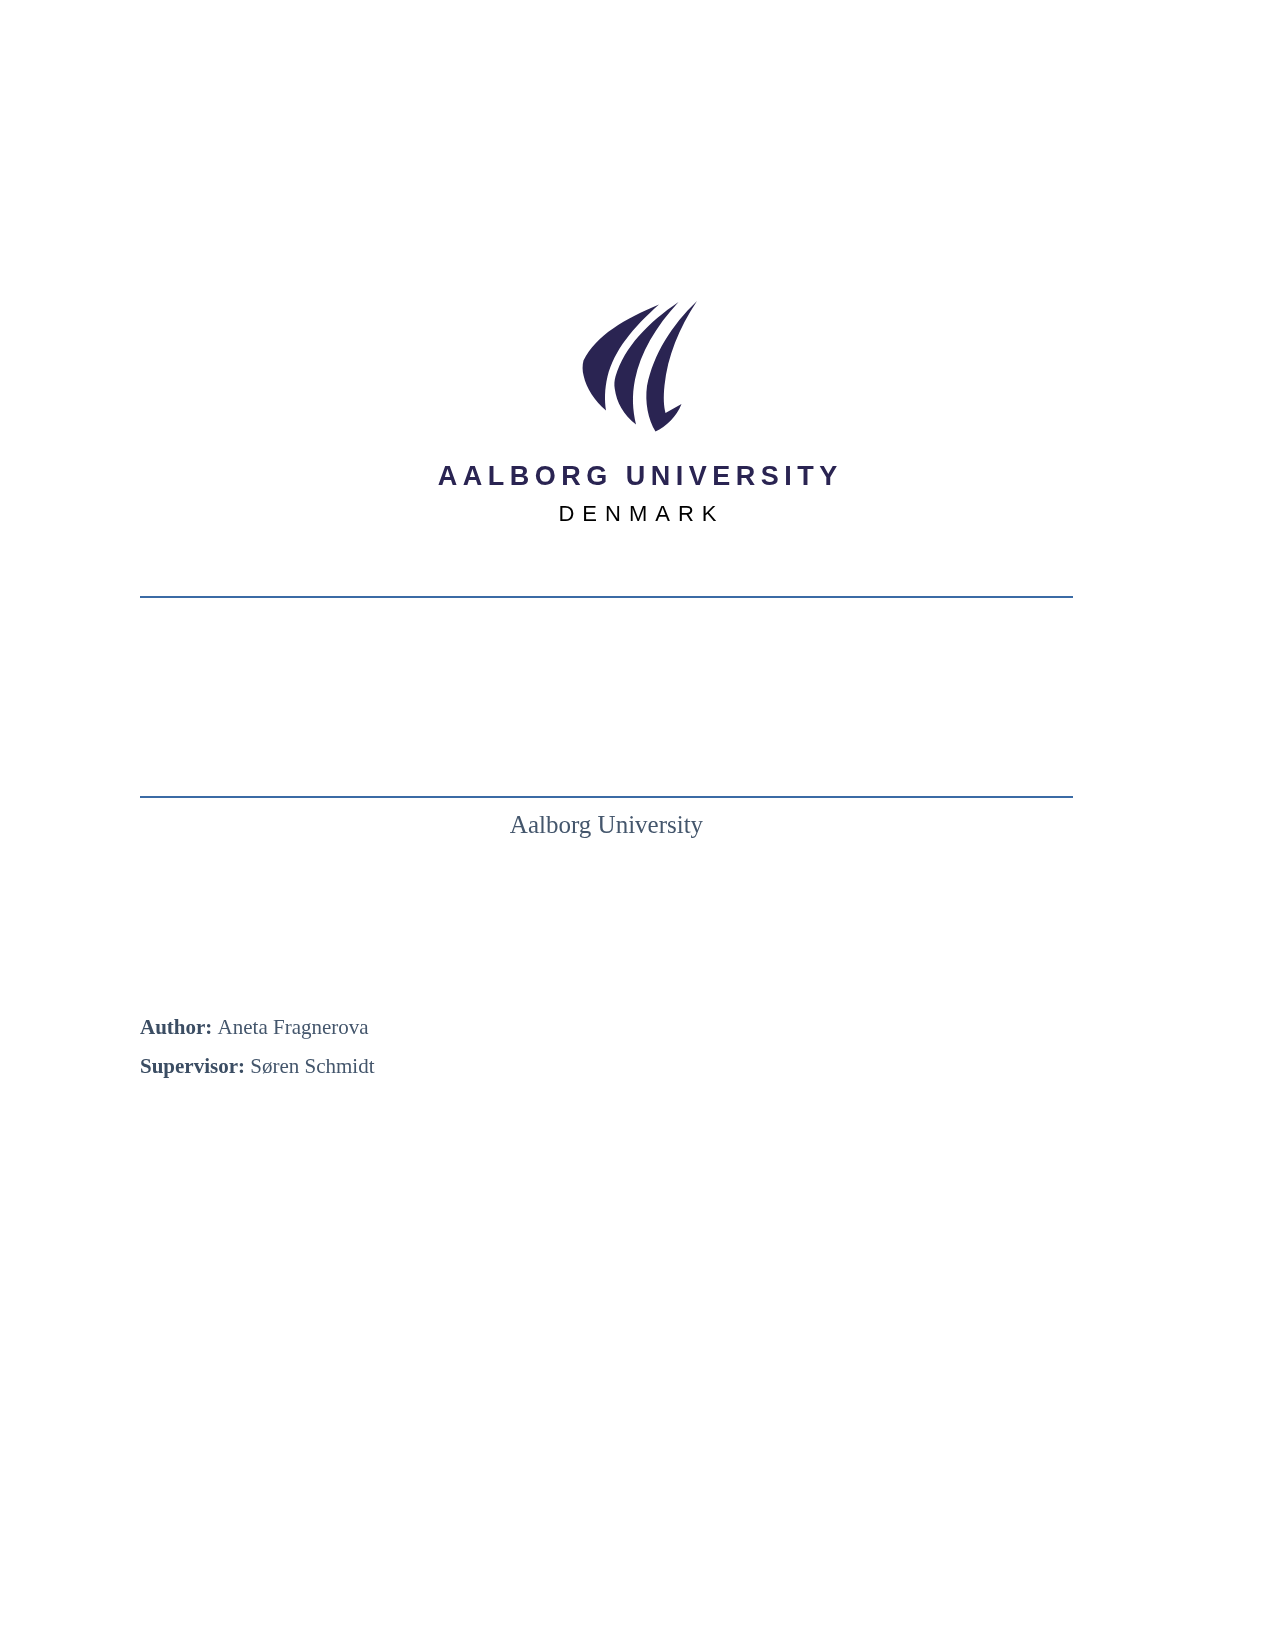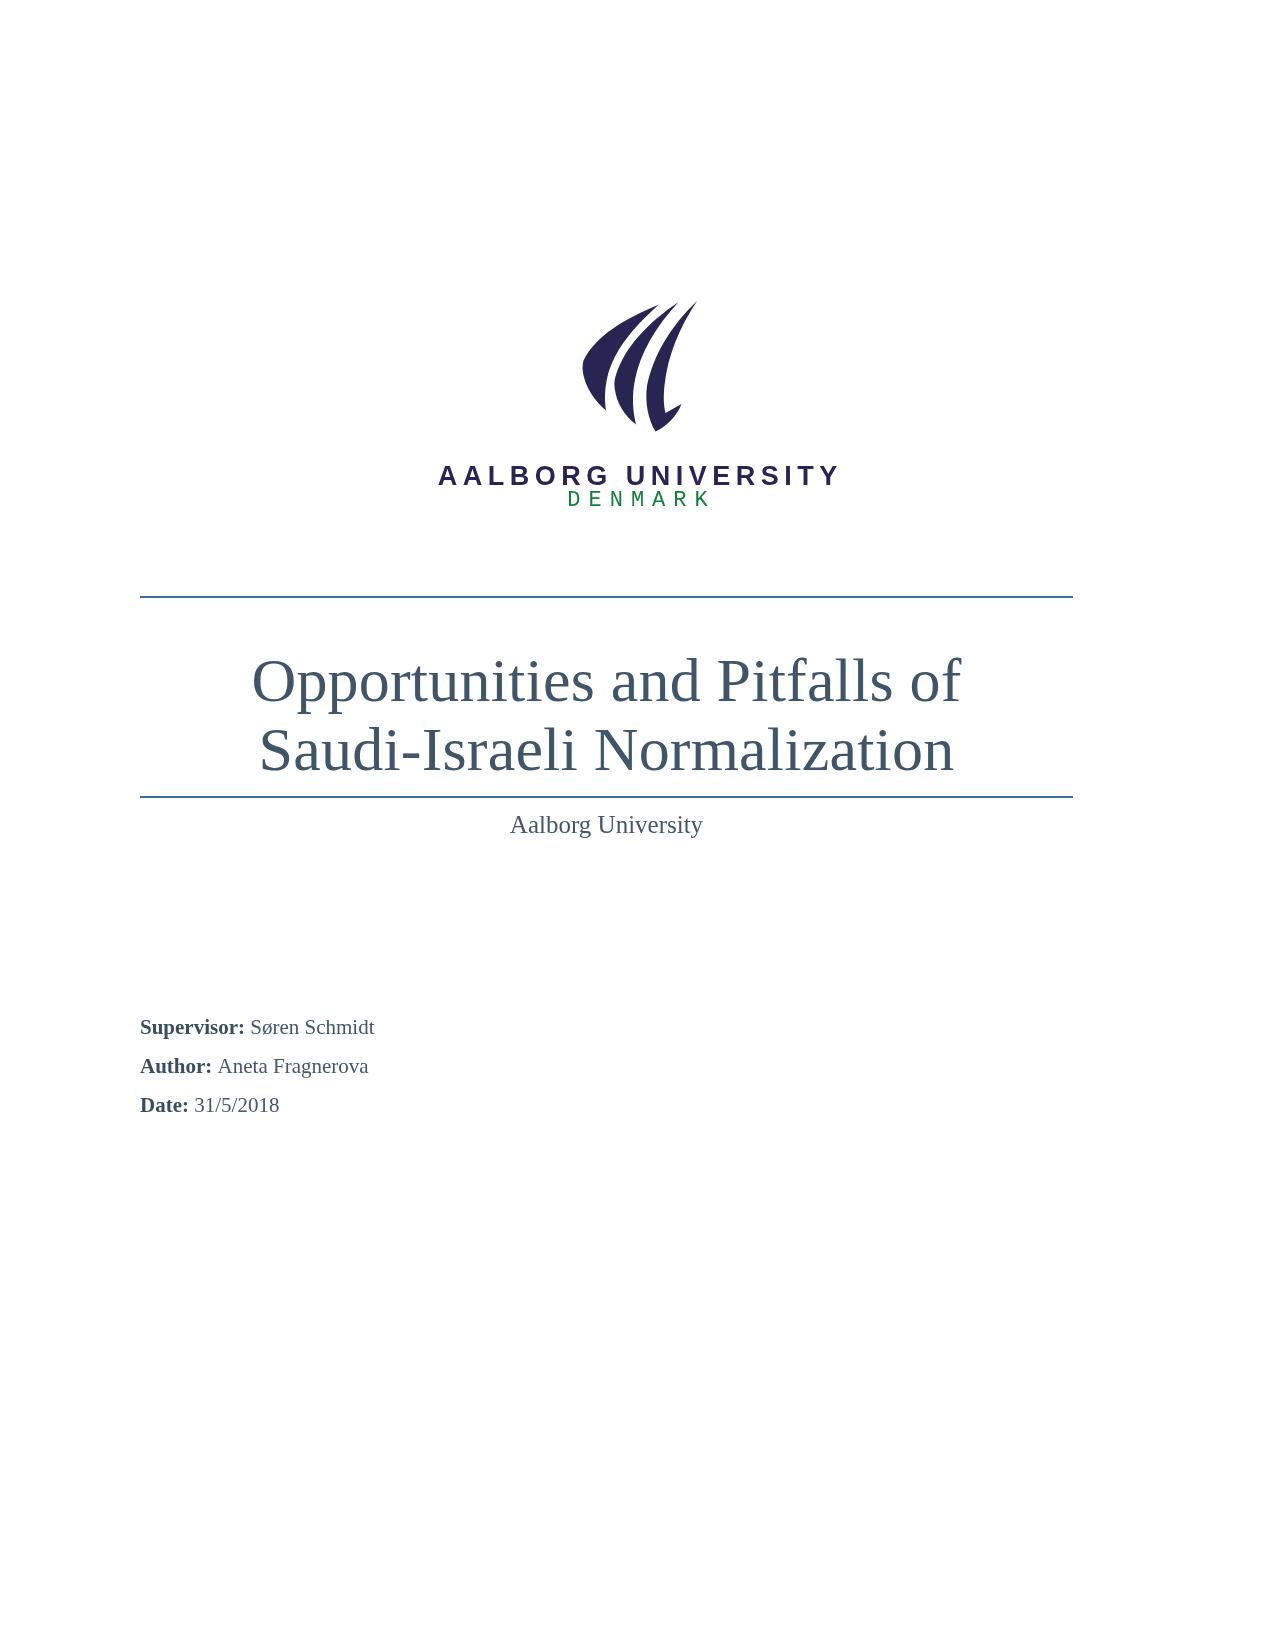--- a/index.html
+++ b/index.html
@@ -43,25 +43,26 @@
     margin-top: 28px;
     font-family: "Liberation Sans", sans-serif;
     font-weight: bold;
     font-size: 27px;
     letter-spacing: 5.5px;
     color: #2a2452;
     line-height: 1;
     text-indent: 5.5px;
   }
   .logo-subword {
-    font-family: Liberation Mono, monospace;
+    margin-top: 13px;
+    font-family: Liberation Sans, sans-serif;
     font-weight: normal;
     font-size: 22px;
     letter-spacing: 8px;
-    color: #15803d;
+    color: #000000;
     line-height: 1;
     text-indent: 8px;
   }
 
   
   .rule {
     position: absolute;
     left: 140px;
     width: 933px;
     height: 0;
@@ -129,28 +130,23 @@
         <path d="M84.0 86.0 C 90.5 54.0, 108.5 25.5, 134.0 1.0 C 116.0 28.0, 104.5 56.5, 101.5 85.5 C 100.2 97.5, 100.8 106.0, 102.5 113.0 L 118.5 104.0 C 113.5 117.0, 103.0 126.5, 92.5 131.5 C 85.0 119.5, 81.8 102.0, 84.0 86.0 Z"></path>
       </g>
     </svg>
     <div class="logo-wordmark">AALBORG UNIVERSITY</div>
     <div class="logo-subword">DENMARK</div>
   </div>
 
   <div class="rule rule-top"></div>
   <div class="rule rule-bottom"></div>
 
-  <h1 class="title">
-    <span class="title-line">Opportunities and Pitfalls of</span>
-    <span class="title-line">Saudi-Israeli Normalization</span>
-  </h1>
 
   <div class="subtitle">
     <span class="subtitle-line">Aalborg University</span>
   </div>
 
   <div class="meta">
+    <div class="meta-row"><span class="meta-label">Author</span><span class="meta-label">: </span><span class="meta-value">Aneta Fragnerova</span></div>
     <div class="meta-row"><span class="meta-label">Supervisor</span><span class="meta-label">: </span><span class="meta-value">Søren Schmidt</span></div>
-    <div class="meta-row"><span class="meta-label">Author</span><span class="meta-label">: </span><span class="meta-value">Aneta Fragnerova</span></div>
-    <div class="meta-row"><span class="meta-label">Date</span><span class="meta-label">: </span><span class="meta-value">31/5/2018</span></div>
   </div>
 
 </div>
 
 </body></html>

